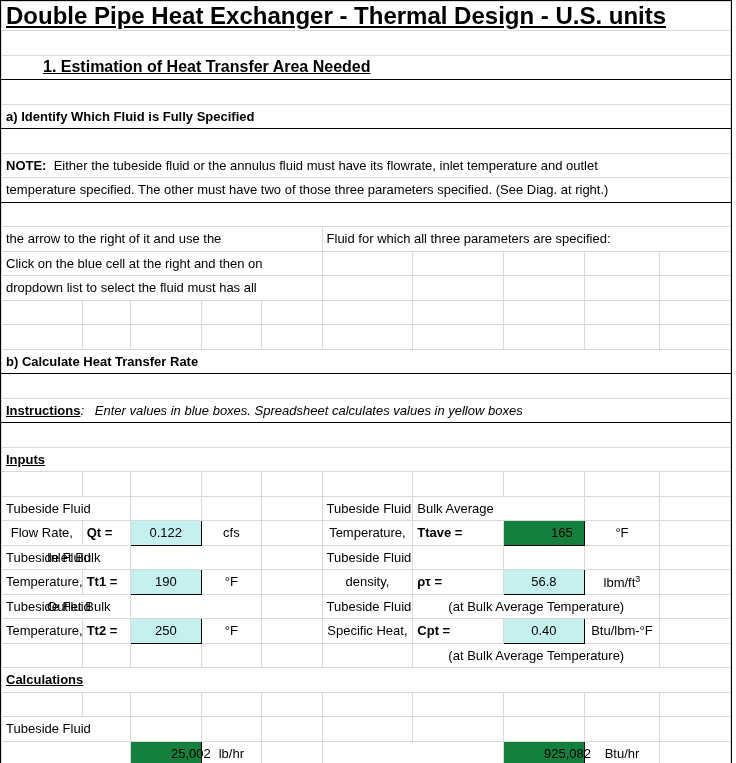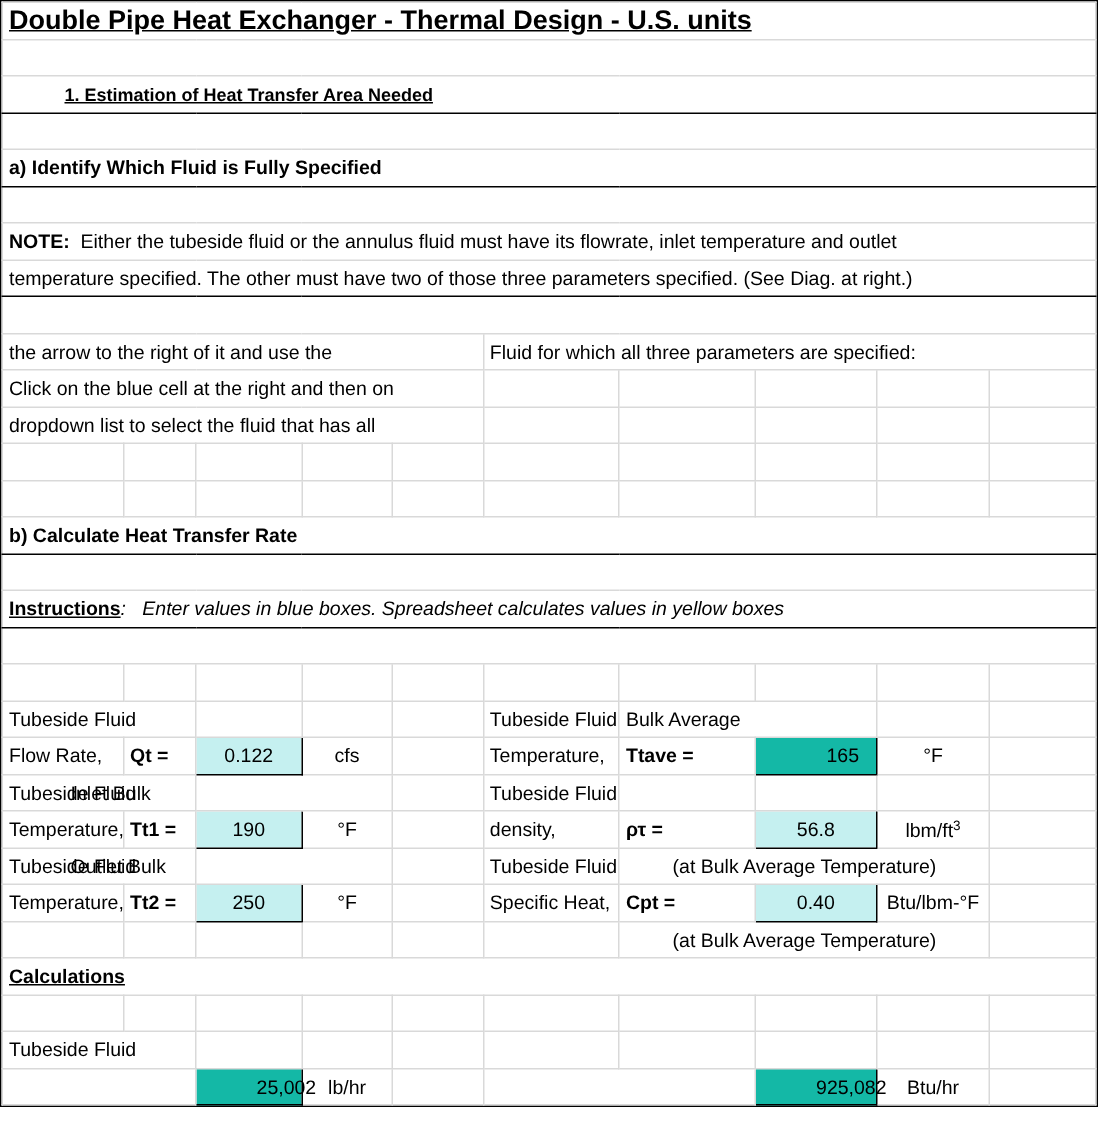--- a/index.html
+++ b/index.html
@@ -22,42 +22,42 @@
   }
   td {
     border: 1px solid #d9d9d9;
     height: 23.5px;
     padding: 0 4px;
     vertical-align: middle;
     overflow: visible;
     white-space: nowrap;
   }
   .title {
-    font-size: 18px;
+    font-size: 24px;
     font-weight: bold;
     text-decoration: underline;
   }
   .stitle {
-    font-size: 12px;
+    font-size: 16px;
     font-weight: bold;
     text-decoration: underline;
     padding-left: 41px;
   }
   .bu { font-weight: bold; text-decoration: underline; }
   .b { font-weight: bold; margin-top: 44px; }
   .it { font-style: italic; }
   .c { text-align: center; margin-top: 36px; }
-  .r { text-align: left; margin-left: 30px; }
+  .r { text-align: center; margin-left: 30px; }
   .in-blue {
     background: #c5f0f0;
     border: 1px solid #000 !important;
     text-align: center;
   }
   .out-yel {
-    background: #14b8a6;
+    background: #15803d;
     border: 1px solid #000 !important;
     text-align: center;
     padding-left: 40px;
   }
   .thick-bottom td { border-bottom: 1.5px solid #000; }
   .col-a { width: 80px; }
   .col-b { width: 48px; }
   .col-c { width: 70px; }
   .col-d { width: 60px; }
   .col-e { width: 60px; }
@@ -120,21 +120,21 @@
 </tr>
 <tr>
   <td colspan="5">Click on the blue cell at the right and then on</td>
   <td></td>
           <td></td>
           <td></td>
           <td></td>
           <td></td>
 </tr>
 <tr>
-  <td colspan="5">dropdown list to select the fluid that has all</td>
+  <td colspan="5">dropdown list to select the fluid must has all</td>
   <td></td>
           <td></td>
           <td></td>
           <td></td>
           <td></td>
 </tr>
 <tr>
           <td></td>
           <td></td>
           <td></td>
@@ -165,20 +165,23 @@
 <tr>
           <td colspan="10"></td>
         </tr>
 <tr class="thick-bottom">
   <td colspan="10">
     <span class="bu">Instructions</span><span class="it">:&nbsp;&nbsp;&nbsp;<span>Enter values in blue boxes.  Spreadsheet calculates values in yellow boxes</span></span>
   </td>
 </tr>
 <tr>
           <td colspan="10"></td>
+        </tr>
+<tr>
+          <td colspan="10" class="bu">Inputs</td>
         </tr>
 <tr>
           <td></td>
           <td></td>
           <td></td>
           <td></td>
           <td></td>
           <td></td>
           <td></td>
           <td></td>

